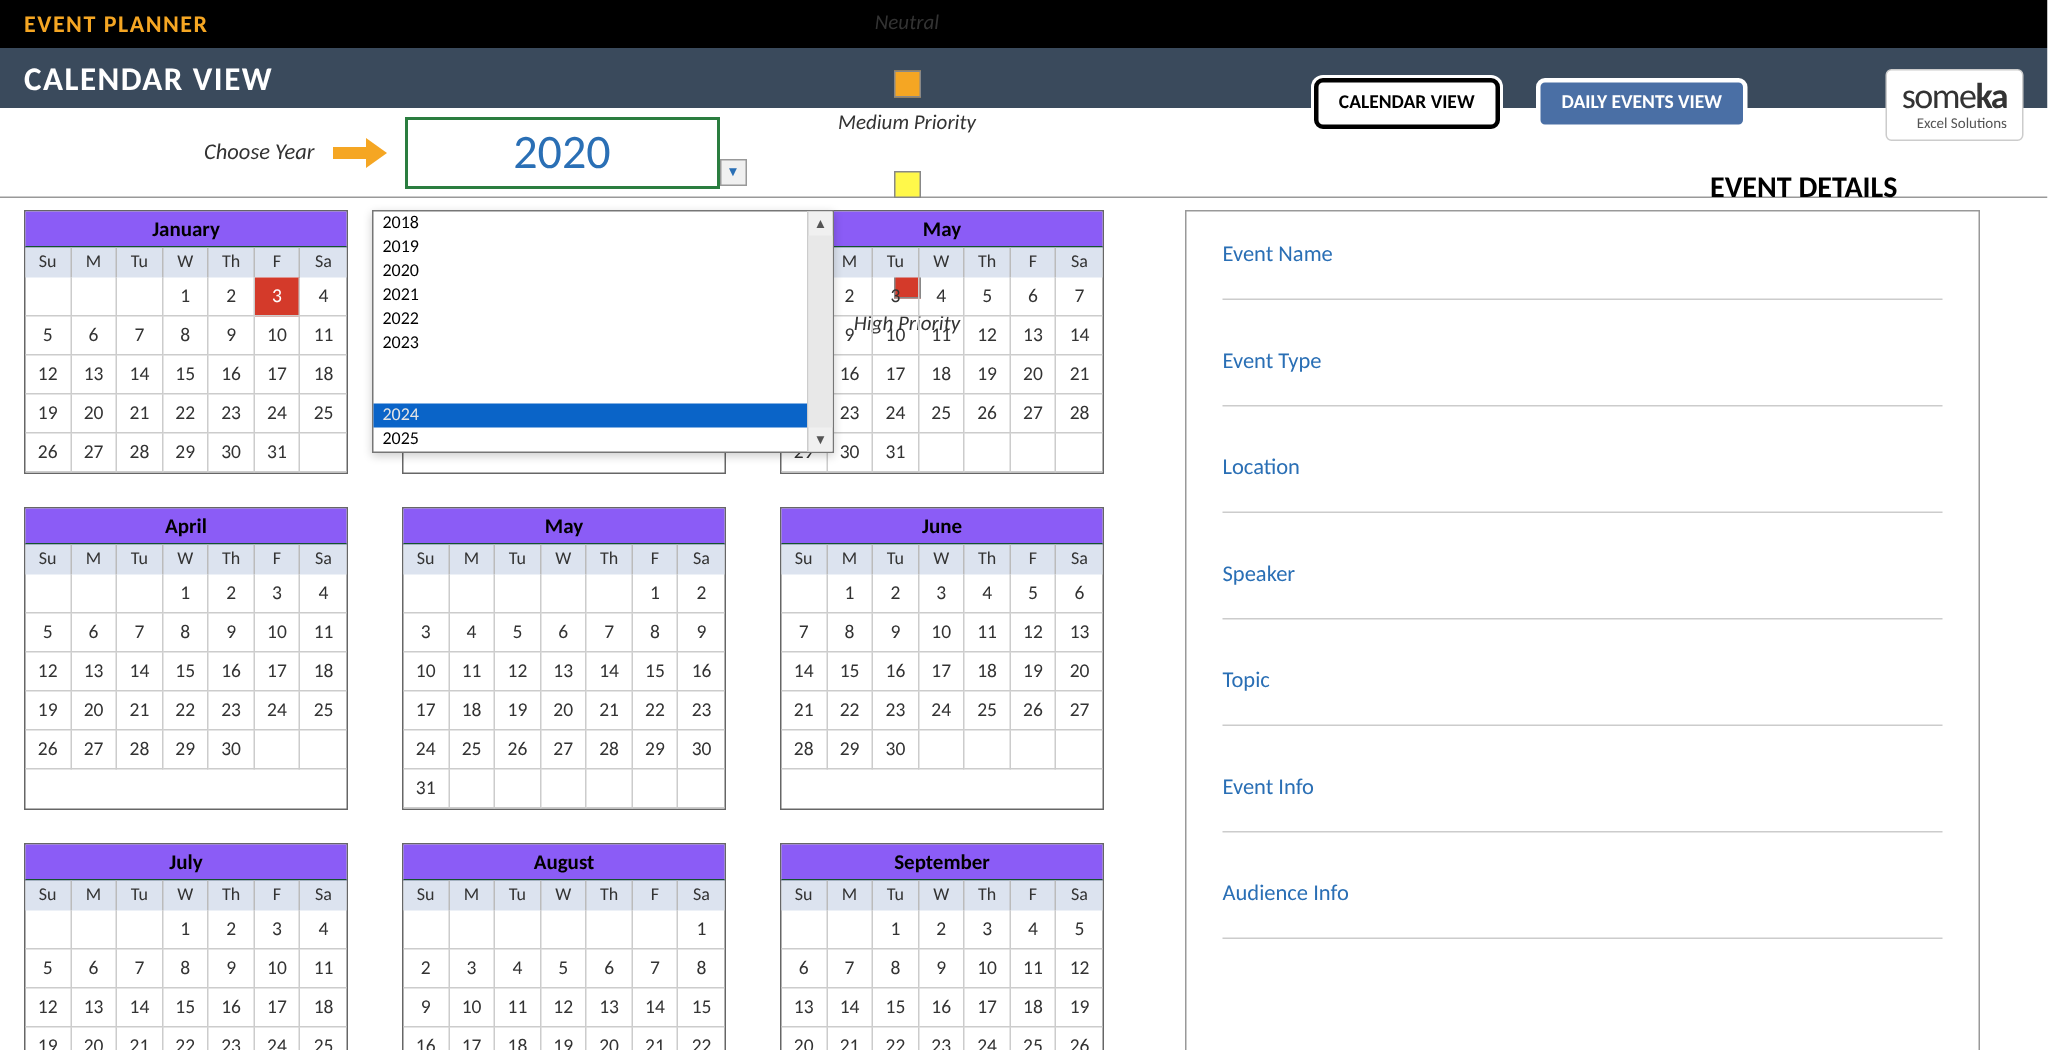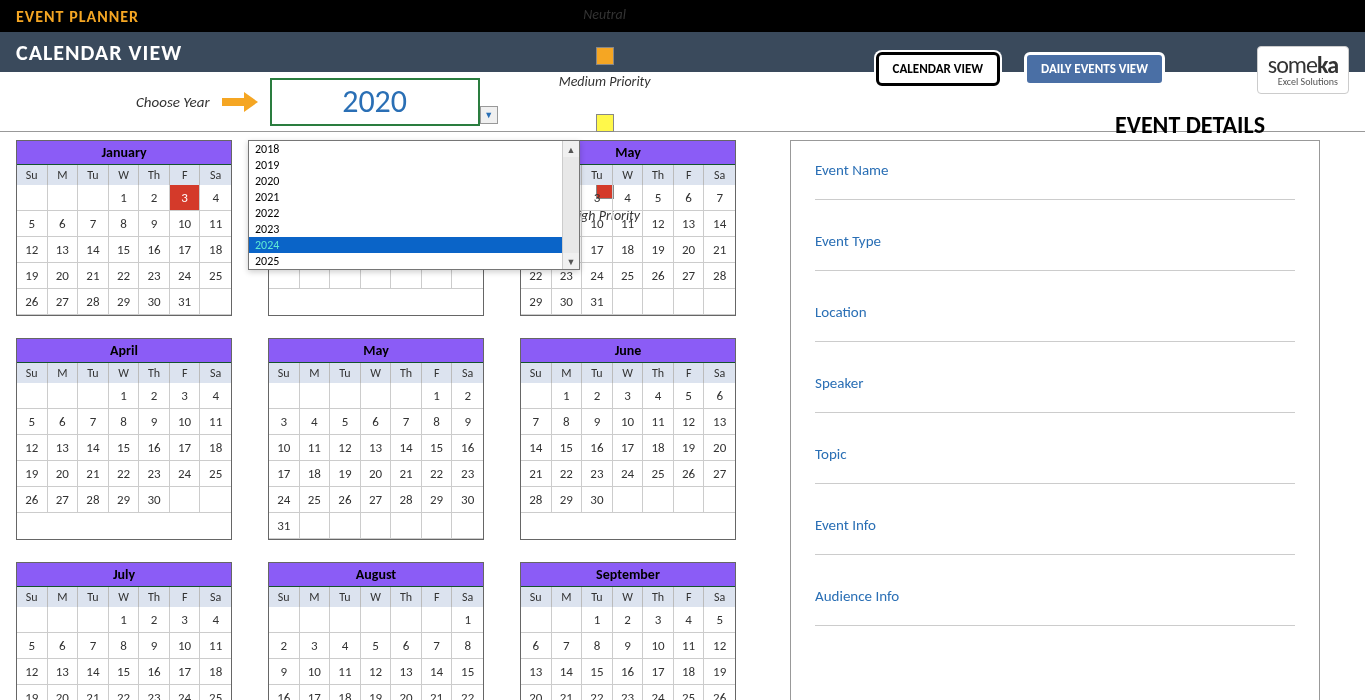--- a/index.html
+++ b/index.html
@@ -26,39 +26,39 @@
 .arrow-icon { width: 36px; height: 20px; margin: 0 12px; }
 
 .year-box { border: 2px solid #2a7d3f; width: 210px; height: 48px; display: flex; align-items: center; justify-content: center; font-size: 32px; color: #2a6fb5; font-weight: 400; position: relative; }
 .year-dropdown-btn { position: absolute; right: -20px; bottom: 0; width: 18px; height: 18px; border: 1px solid #999; background: #f0f0f0; display: flex; align-items: center; justify-content: center; font-size: 9px; cursor: pointer; }
 
 .legend { display: flex; gap: 24px; margin-left: 60px; flex-wrap: wrap; width: 280px; }
 .legend-item { display: flex; align-items: center; gap: 8px; width: 130px; flex-direction: column; }
 .legend-swatch { width: 18px; height: 18px; border: 1px solid #888; }
 .legend-label { font-style: italic; font-size: 14px; color: #333; }
 
-.event-details-title { position: absolute; right: 100px; font-size: 24px; font-weight: bold; color: #000; margin-top: 46px; }
+.event-details-title { position: absolute; right: 100px; font-size: 20px; font-weight: bold; color: #000; margin-top: 46px; }
 
 .main-area { display: flex; padding: 8px 16px; gap: 24px; }
 .calendars { display: grid; grid-template-columns: repeat(3, 216px); gap: 22px 36px; position: relative; }
 
 .month { border: 1px solid #666; width: 216px; }
 .month-header { background: #8b5cf6; text-align: center; font-weight: bold; font-size: 14px; padding: 3px 0; border-bottom: 1px solid #14532d; }
 .month-dow { display: grid; grid-template-columns: repeat(7, 1fr); background: #dce3ef; }
 .month-dow div { text-align: center; font-size: 12px; padding: 3px 0; color: #333; border-right: 1px solid #bbb; }
 .month-dow div:last-child { border-right: none; }
 .month-grid { display: grid; grid-template-columns: repeat(7, 1fr); }
 .month-grid div { height: 26px; border-right: 1px solid #ccc; border-bottom: 1px solid #ccc; display: flex; align-items: center; justify-content: center; font-size: 13px; color: #333; }
 .month-grid div:nth-child(7n) { border-right: none; }
 .month-grid div.hl-red { background: #d43a2a; color: #fff; }
 
-.dropdown-popup { position: absolute; top: 0; left: 232px; width: 332px; background: #fff; border: 1px solid #767676; z-index: 10; box-shadow: 0 2px 6px rgba(0,0,0,0.2); display: flex; }
+.dropdown-popup { position: absolute; top: 0; left: 232px; width: 308px; background: #fff; border: 1px solid #767676; z-index: 10; box-shadow: 0 2px 6px rgba(0,0,0,0.2); display: flex; }
 .dropdown-list { flex: 1; }
 .dropdown-item { padding: 1px 6px; font-size: 12px; cursor: pointer; }
-.dropdown-item.sel { background: #0a64c8; color: #5eead4; }
+.dropdown-item.sel { background: #0a64c8; color: #e5e5e5; margin-top: 32px; }
 .dropdown-scroll { width: 17px; background: #f0f0f0; border-left: 1px solid #ccc; display: flex; flex-direction: column; justify-content: space-between; align-items: center; font-size: 9px; color: #555; }
 .dropdown-scroll .sb-up, .dropdown-scroll .sb-down { height: 16px; display: flex; align-items: center; justify-content: center; cursor: pointer; width: 100%; }
 .dropdown-scroll .sb-track { flex: 1; background: #e8e8e8; width: 100%; }
 
 .details-panel { border: 1px solid #999; width: 530px; padding: 20px 24px; margin-left: 30px; }
 .detail-field { margin-bottom: 32px; }
 .detail-label { color: #2a6fb5; font-size: 15px; border-bottom: 1px solid #ccc; padding-bottom: 20px; }
 </style>
 </head>
 <body>

